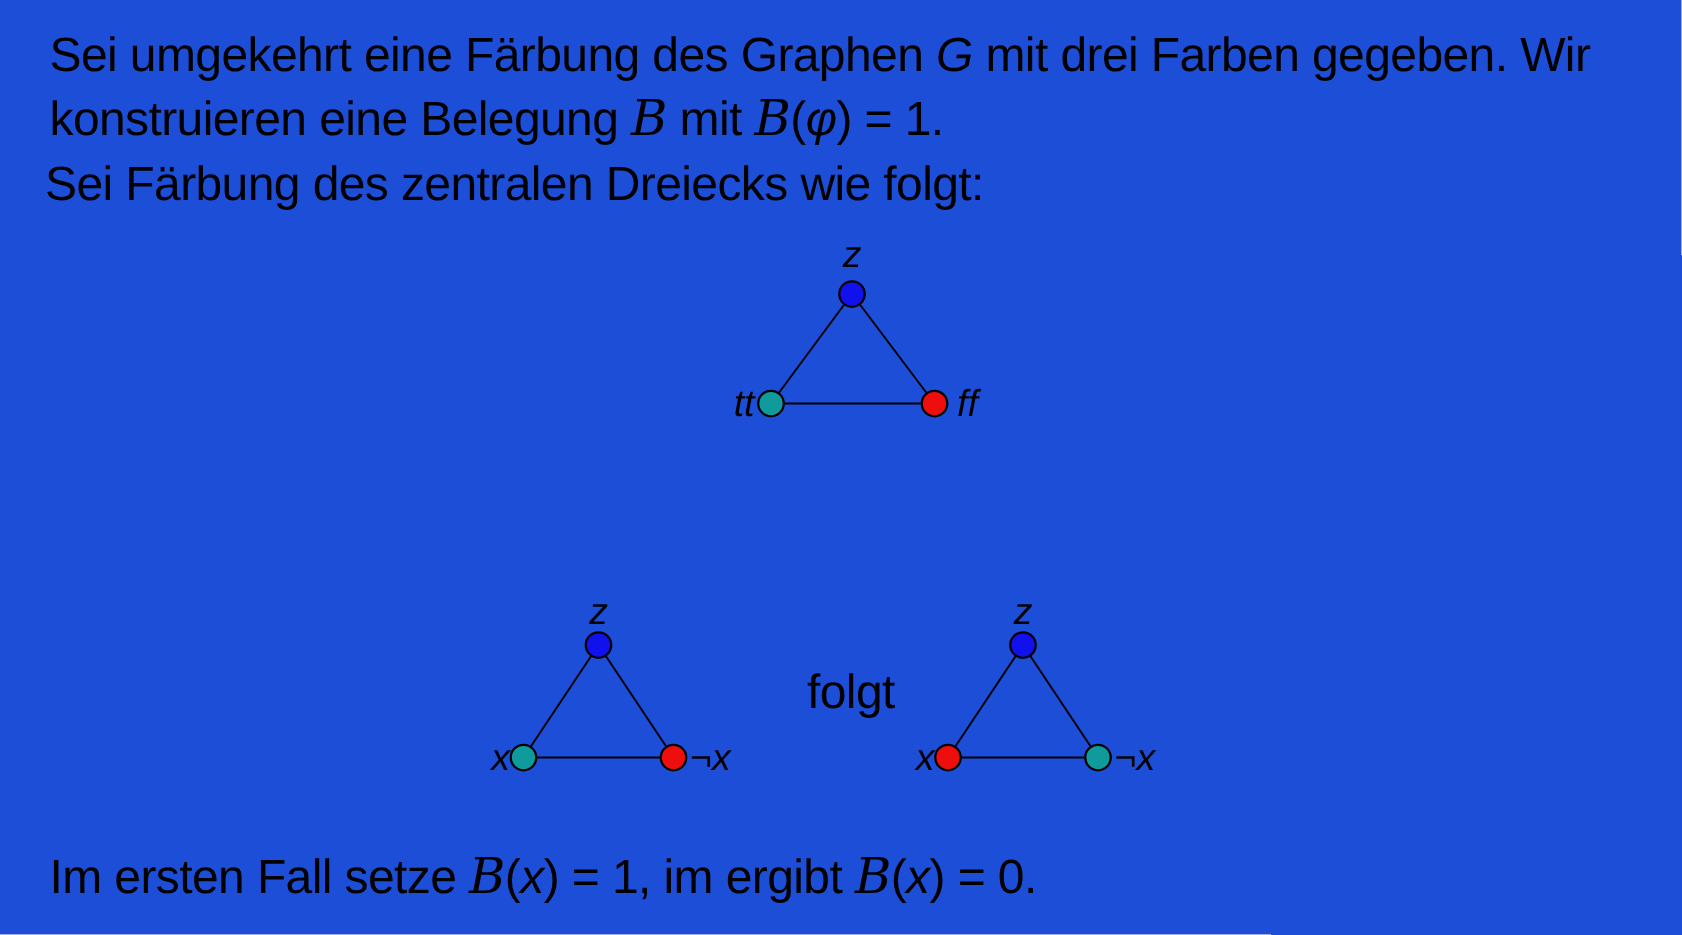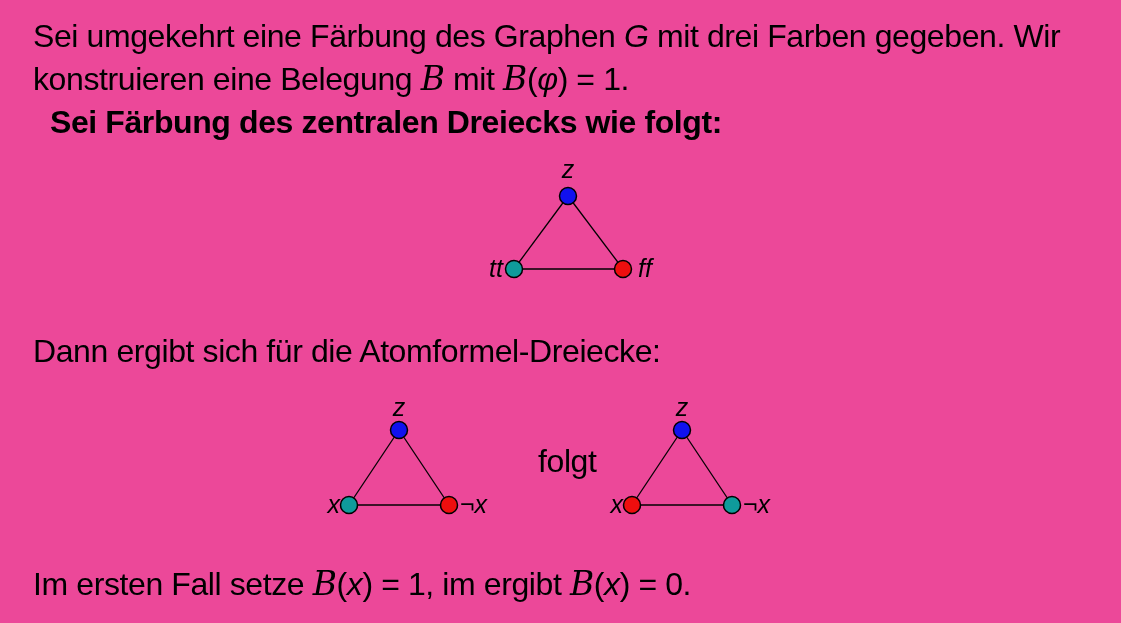--- a/index.html
+++ b/index.html
@@ -1,20 +1,20 @@
 <!DOCTYPE html>
 <html><head>
 <meta charset="utf-8">
 <style>
   html, body { margin: 0; padding: 0; background: #ffffff; }
   .slide {
     position: relative;
     width: 1121px;
     height: 623px;
-    background: #ec4899;
+    background: #1d4ed8;
     overflow: hidden;
     font-family: "Liberation Sans", "DejaVu Sans", sans-serif;
     color: #000000;
   }
   .line {
     position: absolute;
     white-space: nowrap;
     font-size: 32px;
     line-height: 36px;
     letter-spacing: -0.4px;
@@ -46,39 +46,36 @@
 <div class="slide">
 
   <div class="line" style="left:33px; top:18px;">
     <span>Sei umgekehrt eine Färbung des Graphen </span><span class="m">G</span><span> mit drei Farben gegeben. Wir</span>
   </div>
 
   <div class="line" style="left:33px; top:61px;">
     <span>konstruieren eine Belegung </span><span class="cal">B</span><span> mit </span><span class="cal">B</span><span>(</span><span class="m">φ</span><span>) = 1.</span>
   </div>
 
-  <div class="line" style="left:50px; top:104px;font-weight:bold;">
+  <div class="line" style="left:30px; top:104px;">
     <span>Sei Färbung des zentralen Dreiecks wie folgt:</span>
   </div>
 
   <svg class="tri" style="left:420px; top:150px;" width="300" height="160">
     <line class="edge" x1="148" y1="46" x2="94" y2="119"></line>
     <line class="edge" x1="148" y1="46" x2="203" y2="119"></line>
     <line class="edge" x1="94" y1="119" x2="203" y2="119"></line>
     <circle class="node" cx="148" cy="46" r="8.5" fill="#1111ee"></circle>
     <circle class="node" cx="94" cy="119" r="8.5" fill="#0f9b9b"></circle>
     <circle class="node" cx="203" cy="119" r="8.5" fill="#ee0e0e"></circle>
     <text class="nlab anchor-mid" x="148" y="28">z</text>
     <text class="nlab anchor-end" x="83" y="127">tt</text>
     <text class="nlab" x="218" y="127">ff</text>
   </svg>
 
-  <div class="line" style="left:33px; top:333px;">
-    <span>Dann ergibt sich für die Atomformel-Dreiecke:</span>
-  </div>
 
   <svg class="tri" style="left:300px; top:385px;" width="220" height="150">
     <line class="edge" x1="99" y1="45" x2="49" y2="120"></line>
     <line class="edge" x1="99" y1="45" x2="149" y2="120"></line>
     <line class="edge" x1="49" y1="120" x2="149" y2="120"></line>
     <circle class="node" cx="99" cy="45" r="8.5" fill="#1111ee"></circle>
     <circle class="node" cx="49" cy="120" r="8.5" fill="#0f9b9b"></circle>
     <circle class="node" cx="149" cy="120" r="8.5" fill="#ee0e0e"></circle>
     <text class="nlab anchor-mid" x="99" y="31">z</text>
     <text class="nlab anchor-end" x="40" y="128">x</text>

